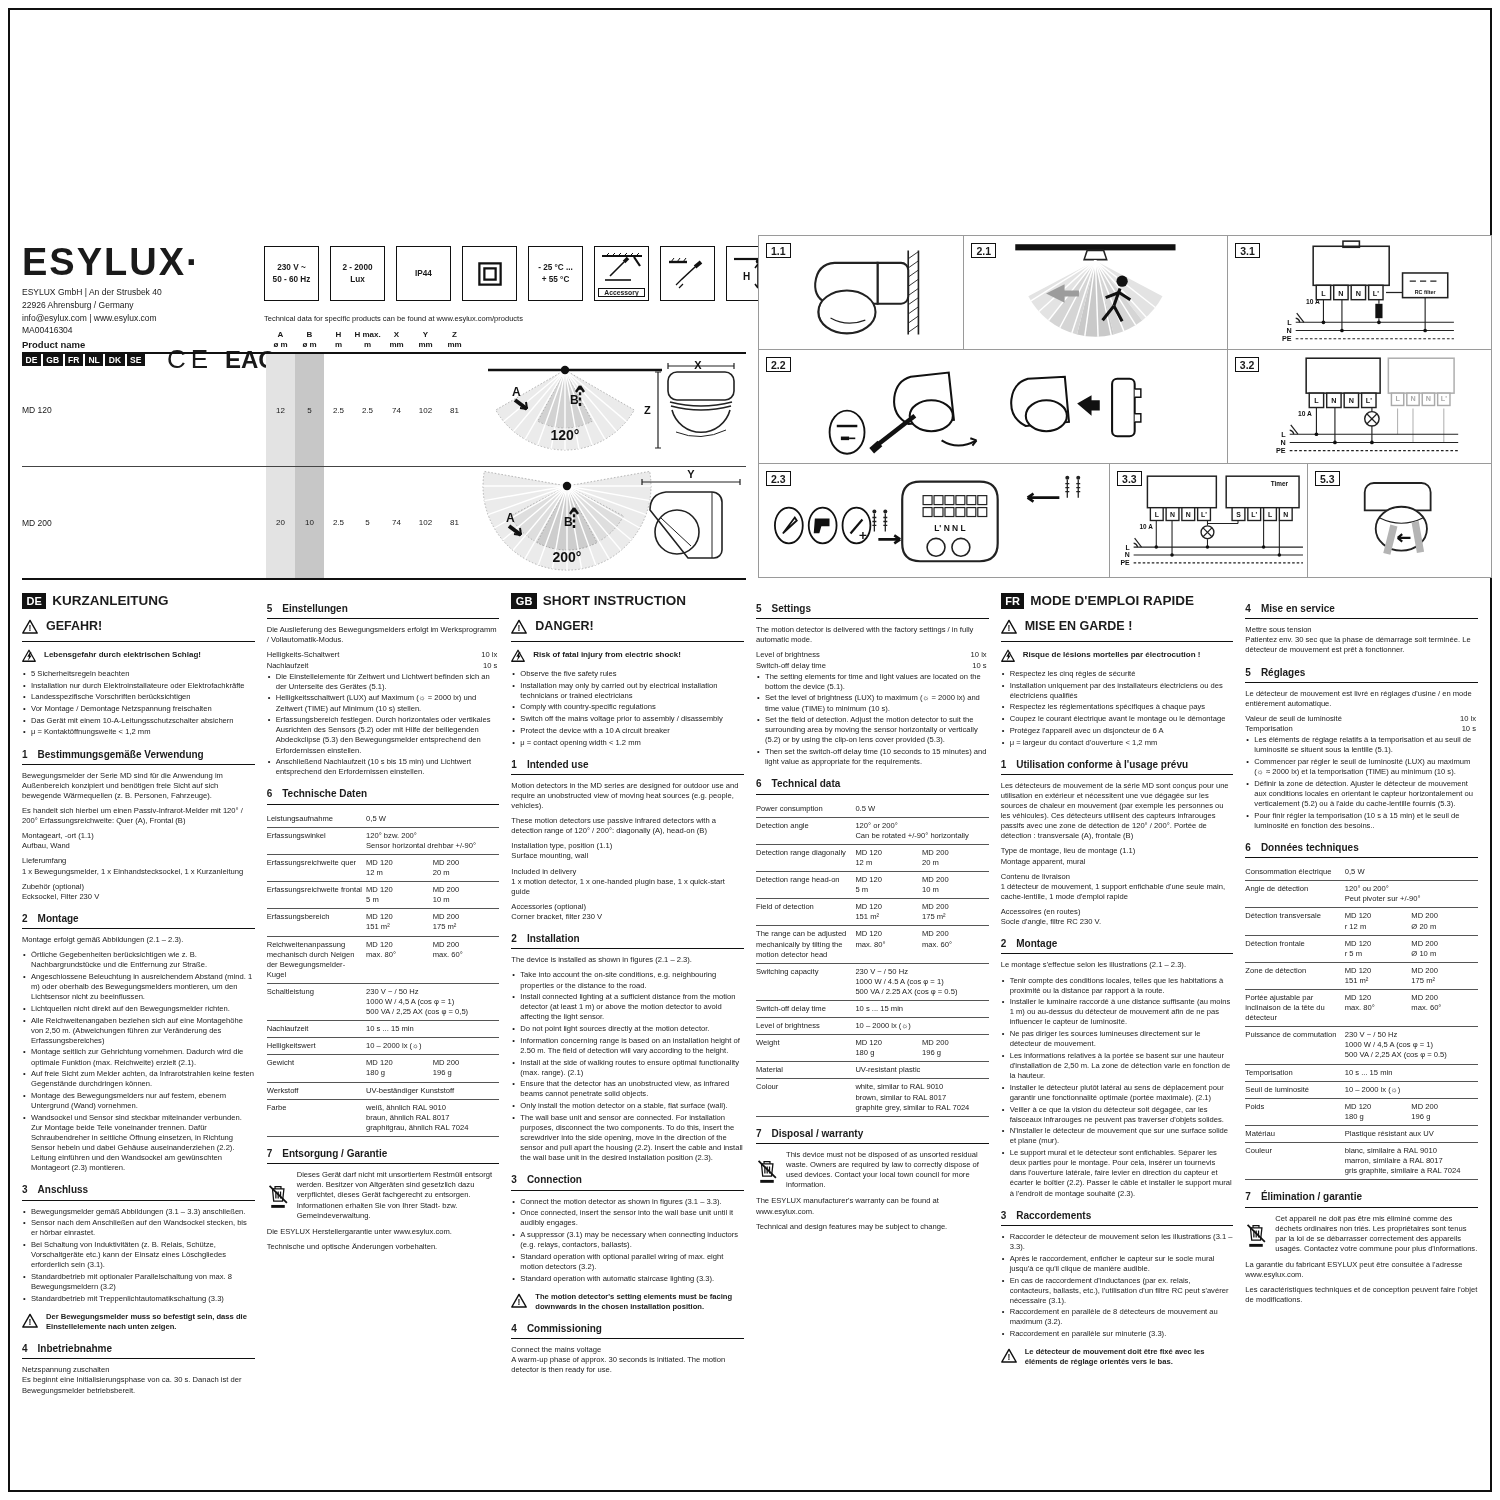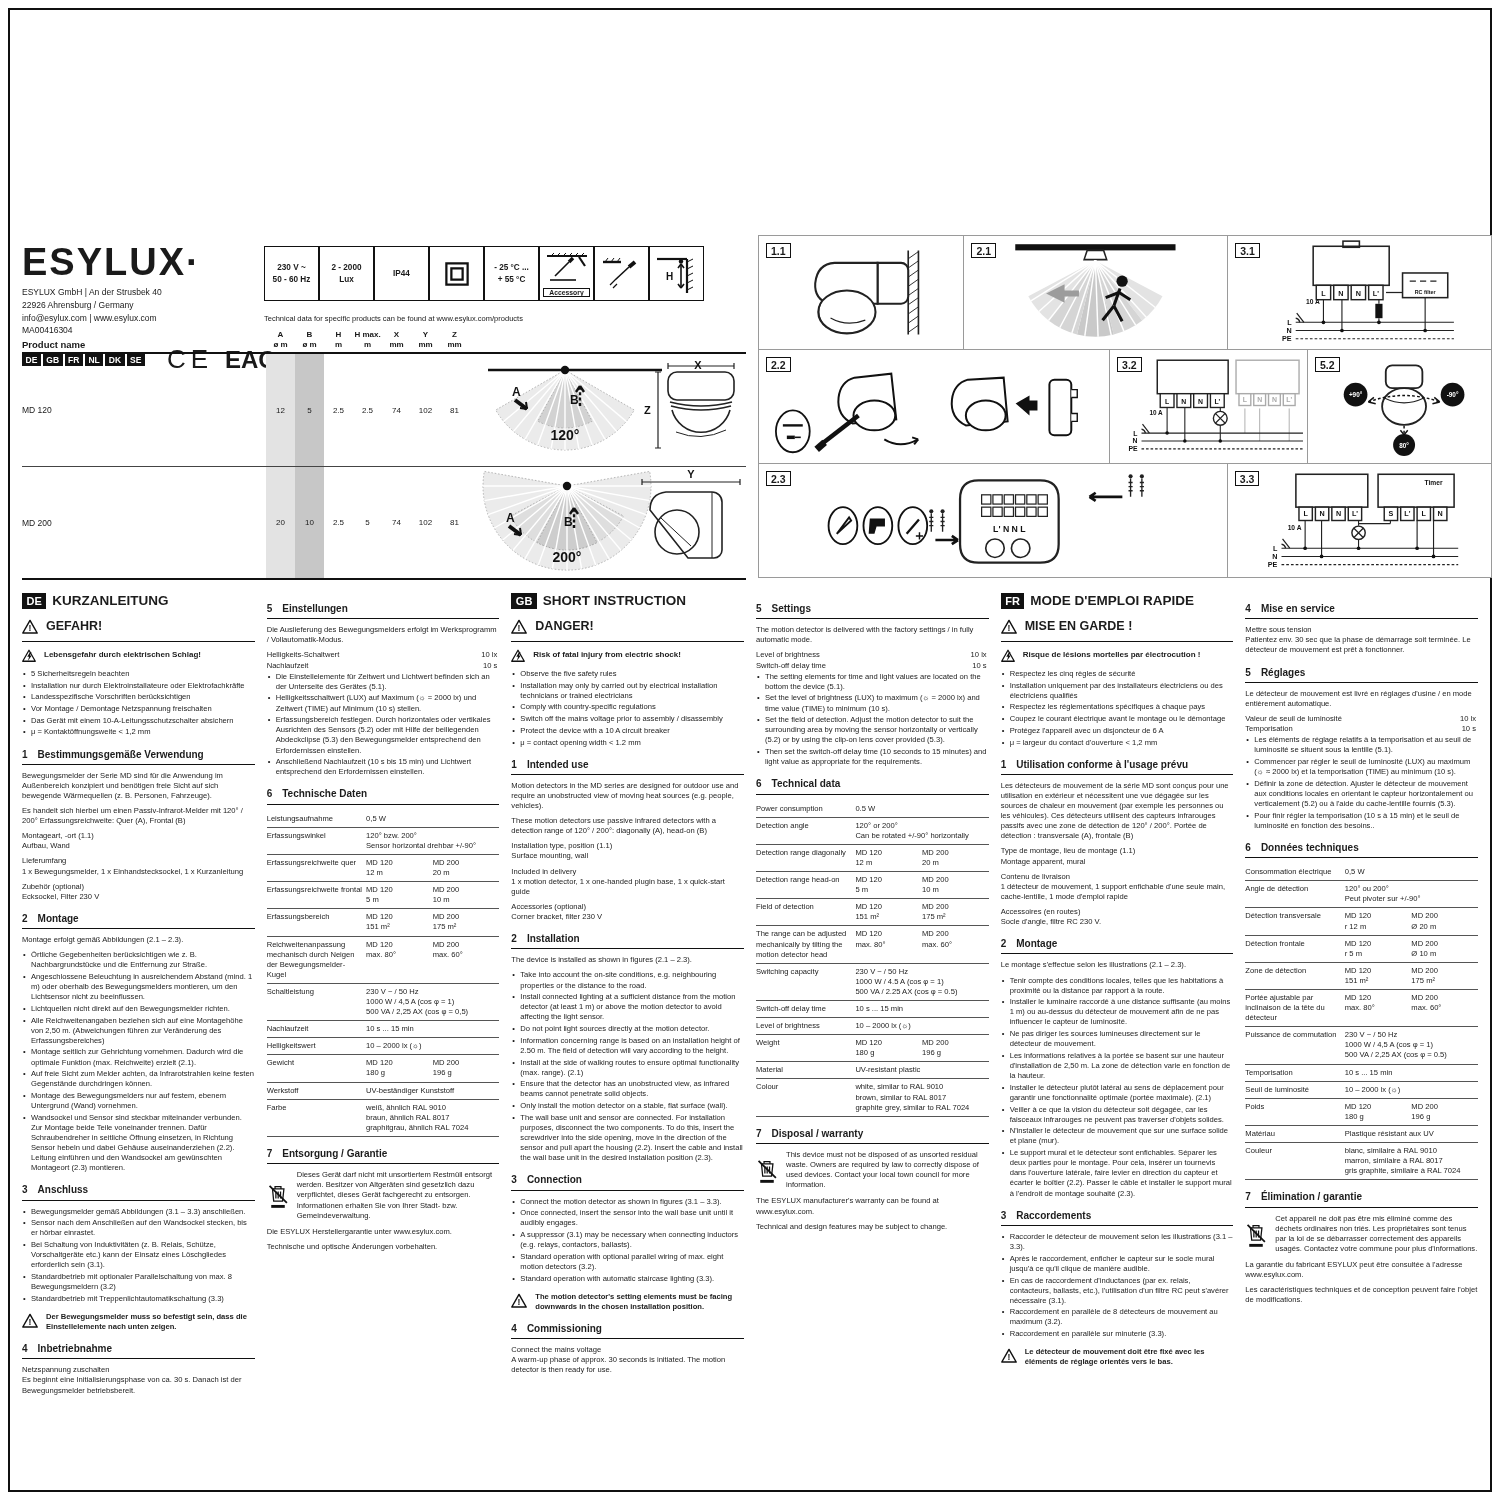--- a/index.html
+++ b/index.html
@@ -9,21 +9,21 @@
 .frame{position:absolute;inset:8px;border:2.5px solid #101010;pointer-events:none}
 .abs{position:absolute}
 
 .logo{font-size:38px;font-weight:bold;letter-spacing:2px;line-height:1}
 .addr{font-size:8.5px;line-height:1.5;margin-top:5px}
 .badgerow{display:flex;align-items:center;margin-top:7px}
 .chips{display:flex;gap:2px}
 .chip{background:#111;color:#fff;font-size:8.5px;font-weight:bold;padding:1.5px 3.5px}
 .ce{font-size:26px;letter-spacing:5px;margin-left:22px}
 .eac{font-size:24px;font-weight:bold;margin-left:12px;letter-spacing:0}
-.specs{display:flex;gap:0}
+.specs{display:flex;gap:11px}
 .spec{width:55px;height:55px;border:1.6px solid #111;display:flex;align-items:center;justify-content:center;text-align:center;position:relative;background:#fff}
 .speclbl{font-size:8.2px;font-weight:bold;white-space:pre-line;line-height:1.35}
 .specbadge{position:absolute;left:3px;right:3px;bottom:3px;border:1.2px solid #111;font-size:6.8px;font-weight:bold;background:#fff}
 .technote{font-size:7.5px}
 
 .ptable{position:absolute;left:22px;top:330px;width:724px}
 .shade{position:absolute;top:22px;height:226px;z-index:0}
 .pgrid{display:grid;grid-template-columns:244px repeat(7,29px);position:relative;z-index:1}
 .phead{border-bottom:2px solid #111;align-items:end;padding-bottom:2px}
 .phc{font-size:8px;font-weight:bold;text-align:center;line-height:1.25}
@@ -455,40 +455,20 @@
  <text x="28" y="84.5" font-size="7" font-weight="bold" fill="#111" text-anchor="end">L</text>
             <text x="28" y="92.5" font-size="7" font-weight="bold" fill="#111" text-anchor="end">N</text>
             <text x="28" y="100.5" font-size="7" font-weight="bold" fill="#111" text-anchor="end">PE</text>
  <path d="M40 82 l-7 -9 m3 9 a5 5 0 0 0 -4 -4" stroke="#222" stroke-width="1.2" fill="none"></path>
             <circle cx="58" cy="82" r="1.8" fill="#111"></circle>
             <circle cx="76" cy="90" r="1.8" fill="#111"></circle>
             <circle cx="112" cy="90" r="1.8" fill="#111"></circle>
           </svg>
           <div class="figid">3.2</div>
         </div>
-        <div class="figcell" style="flex: 184 0 0px;">
-          <svg viewBox="0 0 200 110">
-  <g stroke="#222" stroke-width="2" fill="#fff">
-              <rect x="85" y="10" width="40" height="25" rx="7"></rect>
-  <ellipse cx="105" cy="55" rx="24" ry="20"></ellipse>
-              <path d="M84 46 q21 10 42 0" stroke-width="1.2" fill="none"></path>
-            </g>
-  <path d="M66 50 Q105 36 144 50" stroke="#111" stroke-width="1.6" stroke-dasharray="3 2.4" fill="none"></path>
-  <path d="M66 50 l6 -5 m-6 5 l8 2 M144 50 l-6 -5 m6 5 l-8 2" stroke="#111" stroke-width="1.6" fill="none"></path>
-  <path d="M105 76 v10" stroke="#111" stroke-width="1.6" stroke-dasharray="3 2.4" fill="none"></path>
-  <path d="M105 86 l-4 -5 m4 5 l4 -5" stroke="#111" stroke-width="1.6" fill="none"></path>
-  <circle cx="52" cy="42" r="13" fill="#111"></circle>
-            <circle cx="158" cy="42" r="13" fill="#111"></circle>
-            <circle cx="105" cy="97" r="12" fill="#111"></circle>
-  <text x="52" y="45" font-size="7" font-weight="bold" text-anchor="middle" fill="#fff">+90°</text>
-  <text x="158" y="45" font-size="7" font-weight="bold" text-anchor="middle" fill="#fff">-90°</text>
-  <text x="105" y="100" font-size="7" font-weight="bold" text-anchor="middle" fill="#fff">80°</text>
-          </svg>
-          <div class="figid">5.2</div>
-        </div>
       </div>
       <div class="figrow">
         <div class="figcell" style="flex: 352 0 0px;">
           <svg viewBox="0 0 352 110">
   <g stroke="#111" stroke-width="1.8" fill="none">
               <ellipse cx="30" cy="60" rx="14" ry="18"></ellipse>
               <ellipse cx="64" cy="60" rx="14" ry="18"></ellipse>
               <ellipse cx="98" cy="60" rx="14" ry="18"></ellipse>
   <path d="M24 68 L36 52 l2 3 z"></path>
               <path d="M57 54 h13 v6 h-8 l-2 7 h-4 z" fill="#111"></path>
@@ -564,20 +544,33 @@
             <text x="20" y="100.5" font-size="7" font-weight="bold" fill="#111" text-anchor="end">PE</text>
  <path d="M32 82 l-7 -9 m3 9 a5 5 0 0 0 -4 -4" stroke="#222" stroke-width="1.2" fill="none"></path>
             <circle cx="47" cy="82" r="1.8" fill="#111"></circle>
             <circle cx="63" cy="90" r="1.8" fill="#111"></circle>
             <circle cx="99" cy="82" r="1.8" fill="#111"></circle>
             <circle cx="156" cy="82" r="1.8" fill="#111"></circle>
             <circle cx="172" cy="90" r="1.8" fill="#111"></circle>
           </svg>
           <div class="figid">3.3</div>
         </div>
+        <div class="figcell" style="flex: 184 0 0px;">
+          <svg viewBox="0 0 200 110">
+  <g stroke="#222" stroke-width="2" fill="#fff">
+              <path d="M72 14 h52 a10 10 0 0 1 10 10 v20 h-72 v-20 a10 10 0 0 1 10 -10 z"></path>
+  <ellipse cx="102" cy="64" rx="28" ry="24"></ellipse>
+              <path d="M78 52 q24 12 48 0" stroke-width="1.2" fill="none"></path>
+            </g>
+  <rect x="86" y="60" width="8" height="32" fill="#b4b4b4" transform="rotate(14 90 76)"></rect>
+  <rect x="116" y="56" width="8" height="34" fill="#b4b4b4" transform="rotate(-10 120 73)"></rect>
+  <path d="M112 74 h-14 m0 0 l5 -4 m-5 4 l5 4" stroke="#111" stroke-width="2.4" fill="none"></path>
+          </svg>
+          <div class="figid">5.3</div>
+        </div>
       </div>
     </div>
 
   <div class="cols" id="cols">
       <div class="col">
         <div class="langhead">
           <span class="badge">DE</span>
           <span class="t">KURZANLEITUNG</span>
         </div>
         <div class="dangerhead">

